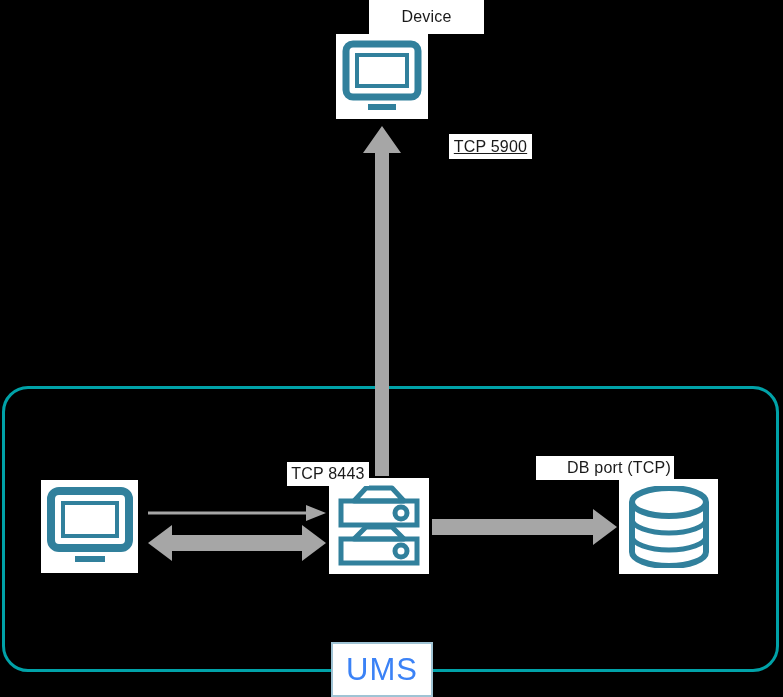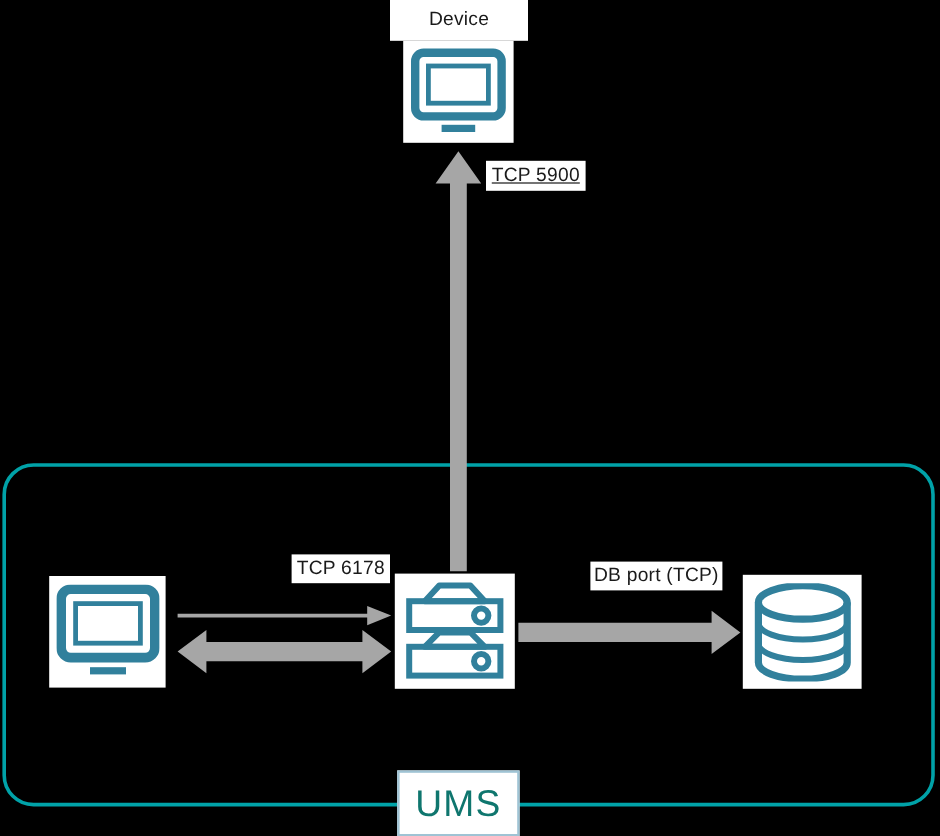--- a/index.html
+++ b/index.html
@@ -64,33 +64,33 @@
     height: 55px;
     background: #ffffff;
     border: 2px solid #9fc3d4;
     box-sizing: border-box;
     display: flex;
     align-items: center;
     justify-content: center;
     z-index: 6;
   }
   #ums-badge-text {
-    color: #0f766e;
+    color: #3b82f6;
     font-size: 31px;
     letter-spacing: 1px;
     line-height: 1;
   }
 
   
   .arrow-svg { position: absolute; overflow: visible; }
 
   
   .layer-arrows { z-index: 2; }
   .layer-icons  { z-index: 4; }
-  .layer-labels { z-index: 5; }
+  .layer-labels { z-index: 5; margin-left: 44px; }
 </style>
 </head>
 <body>
 
 <div id="canvas">
 
   <div id="ums-boundary"></div>
 
   <svg class="arrow-svg layer-arrows" style="left:360px; top:126px; width:44px; height:350px;" viewBox="0 0 44 350">
     <polygon points="22,0 41,27 29,27 29,350 15,350 15,27 3,27" fill="#a6a6a6"></polygon>
@@ -144,21 +144,21 @@
       <ellipse cx="42" cy="16" rx="37" ry="14" fill="none" stroke="#31809c" stroke-width="6"></ellipse>
       <path d="M5 33 A37 14 0 0 0 79 33" fill="none" stroke="#31809c" stroke-width="5"></path>
       <path d="M5 50 A37 14 0 0 0 79 50" fill="none" stroke="#31809c" stroke-width="5"></path>
     </svg>
   </div>
 
   <div class="label-box layer-labels" style="left:325px; top:0px; width:115px; height:34px;">Device</div>
 
   <div class="label-box layer-labels" style="left:405px; top:134px; width:83px; height:25px;text-decoration:underline;">TCP 5900</div>
 
-  <div class="label-box layer-labels" style="left:243px; top:462px; width:82px; height:24px;">TCP 6178</div>
+  <div class="label-box layer-labels" style="left:243px; top:462px; width:82px; height:24px;">TCP 8443</div>
 
-  <div class="label-box layer-labels" style="left:492px; top:468px; width:110px; height:24px;">DB port (TCP)</div>
+  <div class="label-box layer-labels" style="left:492px; top:456px; width:110px; height:24px;padding-left:28px;">DB port (TCP)</div>
 
   <div id="ums-badge">
     <span id="ums-badge-text">UMS</span>
   </div>
 
 </div>
 
 </body></html>

